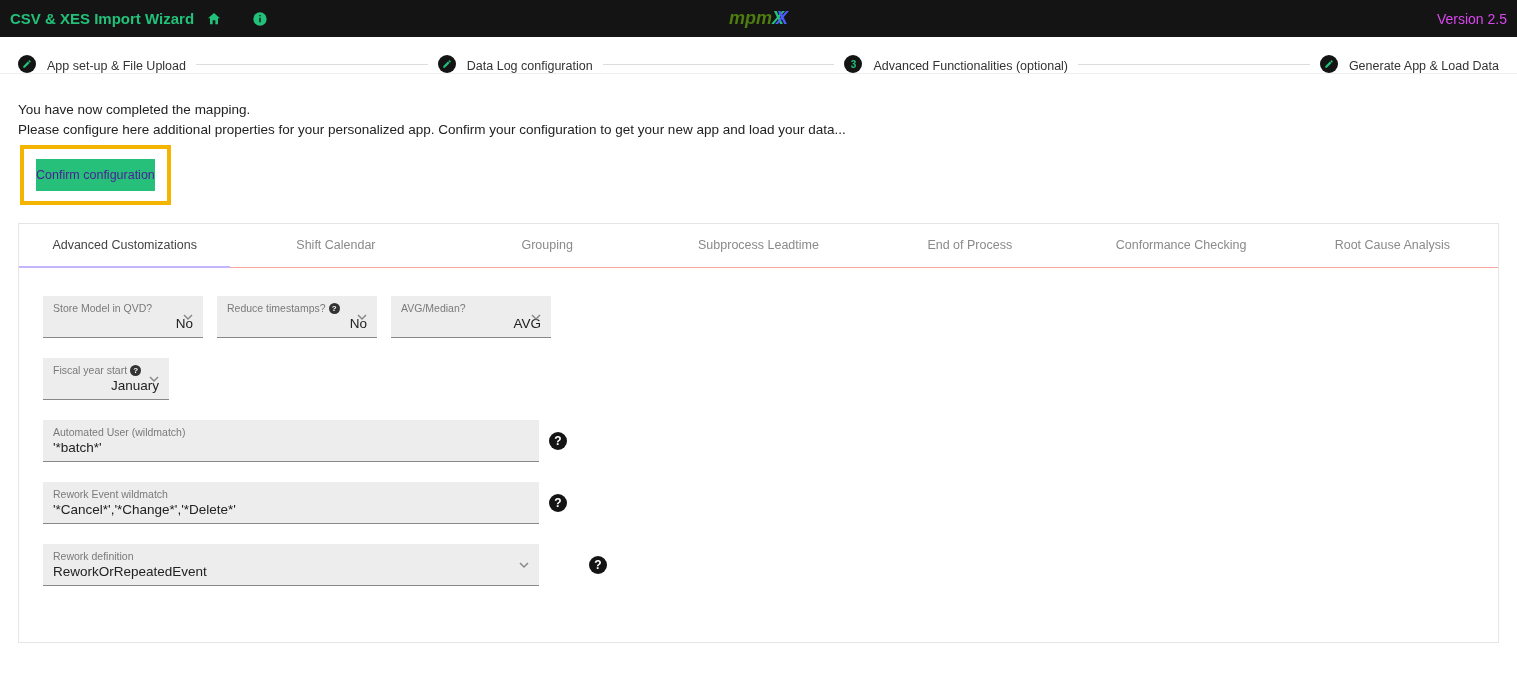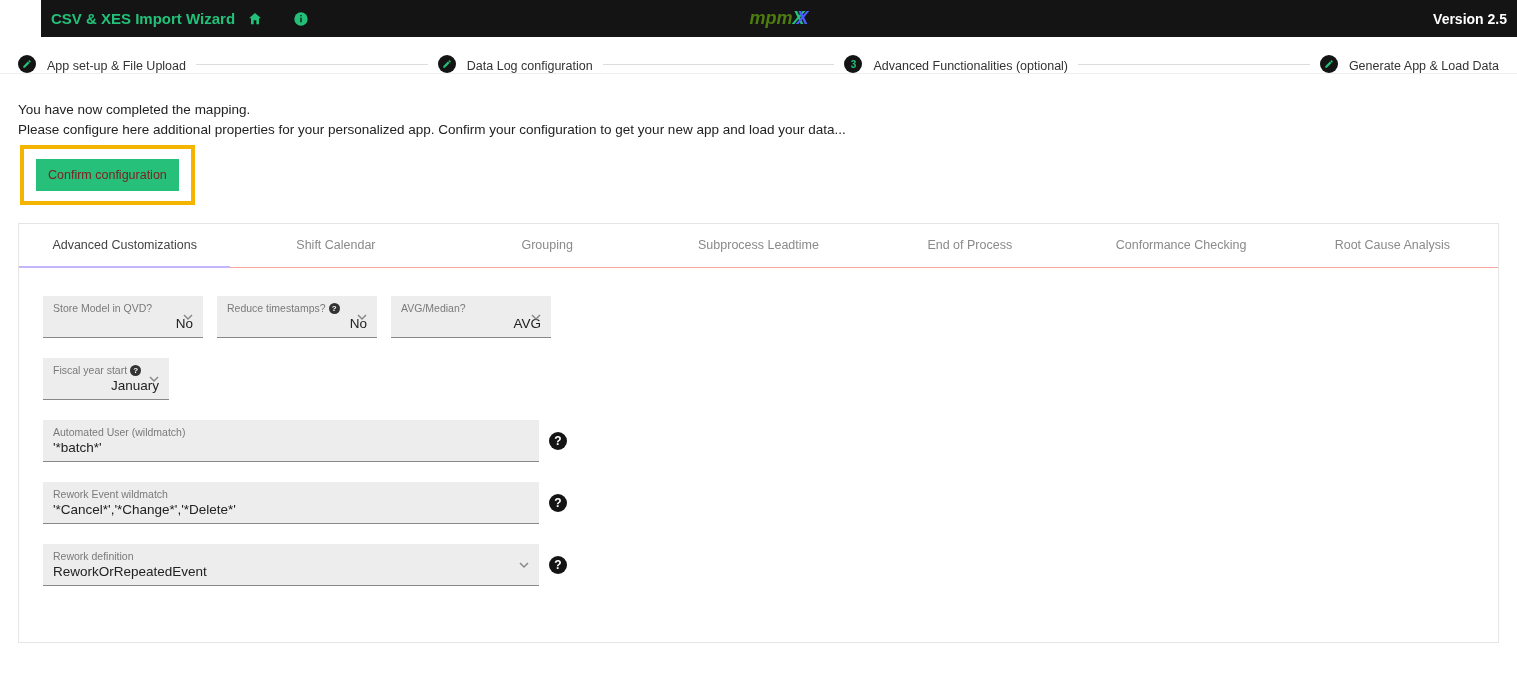--- a/index.html
+++ b/index.html
@@ -6,31 +6,30 @@
   body { width: 1517px; background: #fff; }
 
   
   .topbar {
     height: 37px;
     background: #141414;
     display: flex;
     align-items: center;
     padding: 0 10px;
     position: relative;
-    margin-left: 41px;
   }
   .topbar-left { display: flex; align-items: center; gap: 12px; }
   .topbar-title { color: #22c079; font-weight: bold; font-size: 15px; }
   .topbar-icon { color: #22c079; display: inline-flex; align-items: center; }
   .topbar-center { position: absolute; left: 50%; transform: translateX(-50%); }
   .logo { font-weight: bold; font-size: 18px; font-style: italic; }
   .logo .mpm { color: #4d7c0f; }
   .logo .x1 { color: #22c079; }
   .logo .x2 { color: #4b5bff; margin-left: -8px; }
-  .topbar-right { margin-left: auto; color: #ffffff; font-weight: bold; font-size: 14px; }
+  .topbar-right { margin-left: auto; color: #d946ef; font-weight: normal; font-size: 14px; }
 
   
   .stepper {
     display: flex;
     align-items: center;
     justify-content: space-between;
     padding: 18px 18px 0 18px;
     border-bottom: 1px solid #eee;
   }
   .step { display: flex; align-items: flex-end; gap: 11px; font-size: 12.5px; color: #333; white-space: nowrap; }
@@ -46,23 +45,23 @@
 
   
   .confirm-wrap {
     display: inline-block;
     border: 4px solid #f5b400;
     padding: 10px 12px;
     margin: 6px 0 0 2px;
   }
   .confirm-btn {
     background: #26c07b;
-    color: #7f1d1d;
+    color: #4c1d95;
     border: none;
-    padding: 9px 12px;
+    padding: 9px 0;
     font-size: 12.5px;
     cursor: pointer;
     text-align: center;
   }
 
   
   .tabs-wrap { padding: 0 18px; }
   .tabs {
     margin-top: 18px;
     border: 1px solid #e5e5e5;
@@ -254,21 +253,21 @@
     </div>
 
     <div class="row-inline">
       <div class="field wide">
         <div class="field-label">Rework Event wildmatch</div>
         <div class="field-value">'*Cancel*','*Change*','*Delete*'</div>
       </div>
       <span class="help-side">?</span>
     </div>
 
-    <div class="row-inline" style="margin-bottom:8px;">
+    <div class="row-inline" style="margin-bottom:8px;gap:40px;">
       <div class="field wide">
         <div class="field-label">Rework definition</div>
         <div class="field-value">ReworkOrRepeatedEvent</div>
         <span class="field-caret">
           <svg class="caret" viewBox="0 0 10 10">
               <path d="M1 3l4 4 4-4" stroke="#888" stroke-width="1.5" fill="none"></path>
             </svg>
         </span>
       </div>
       <span class="help-side">?</span>

